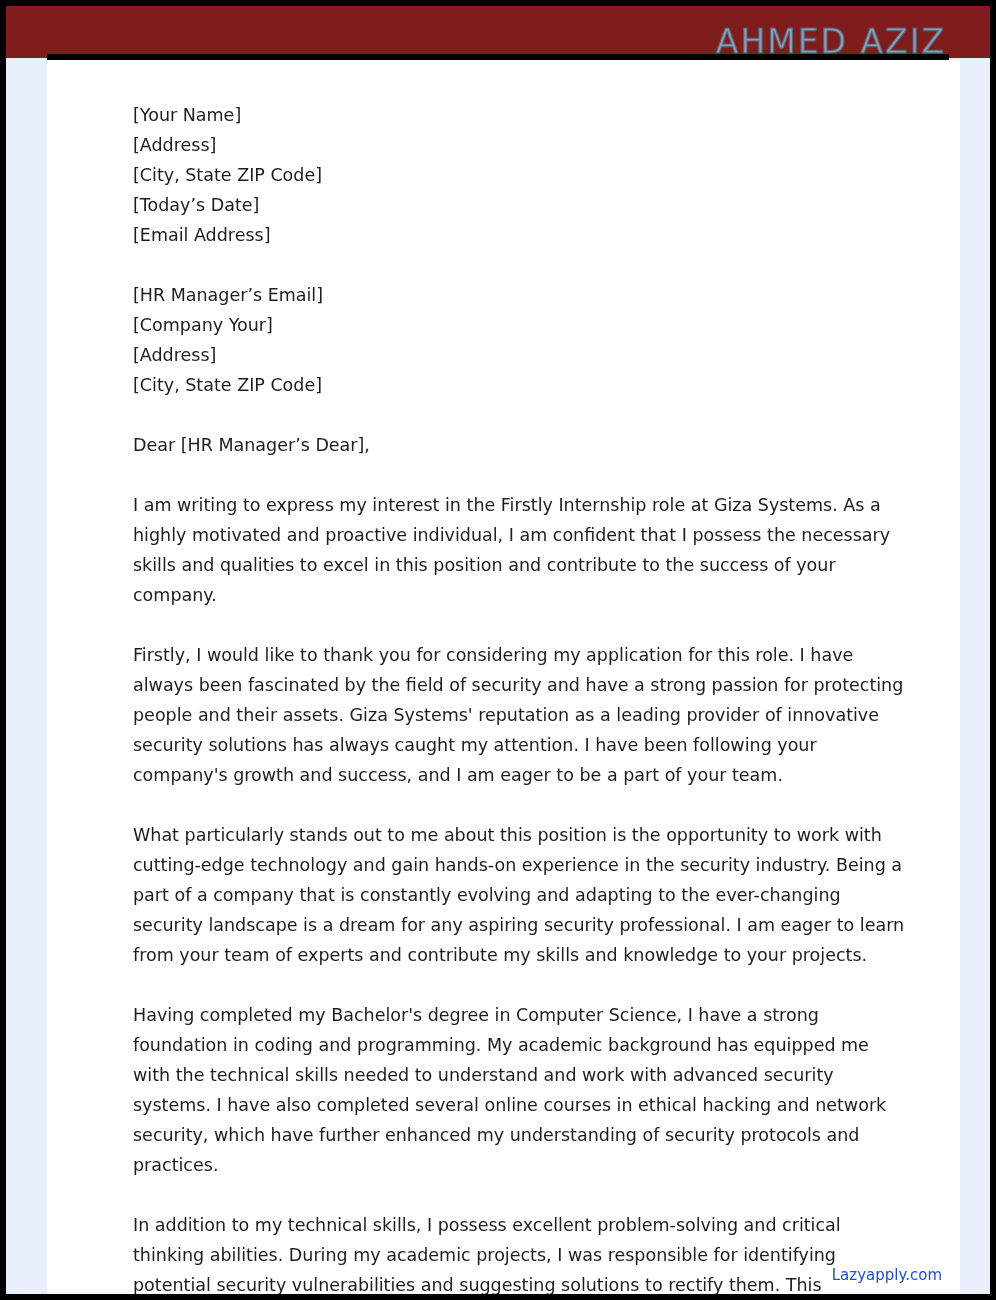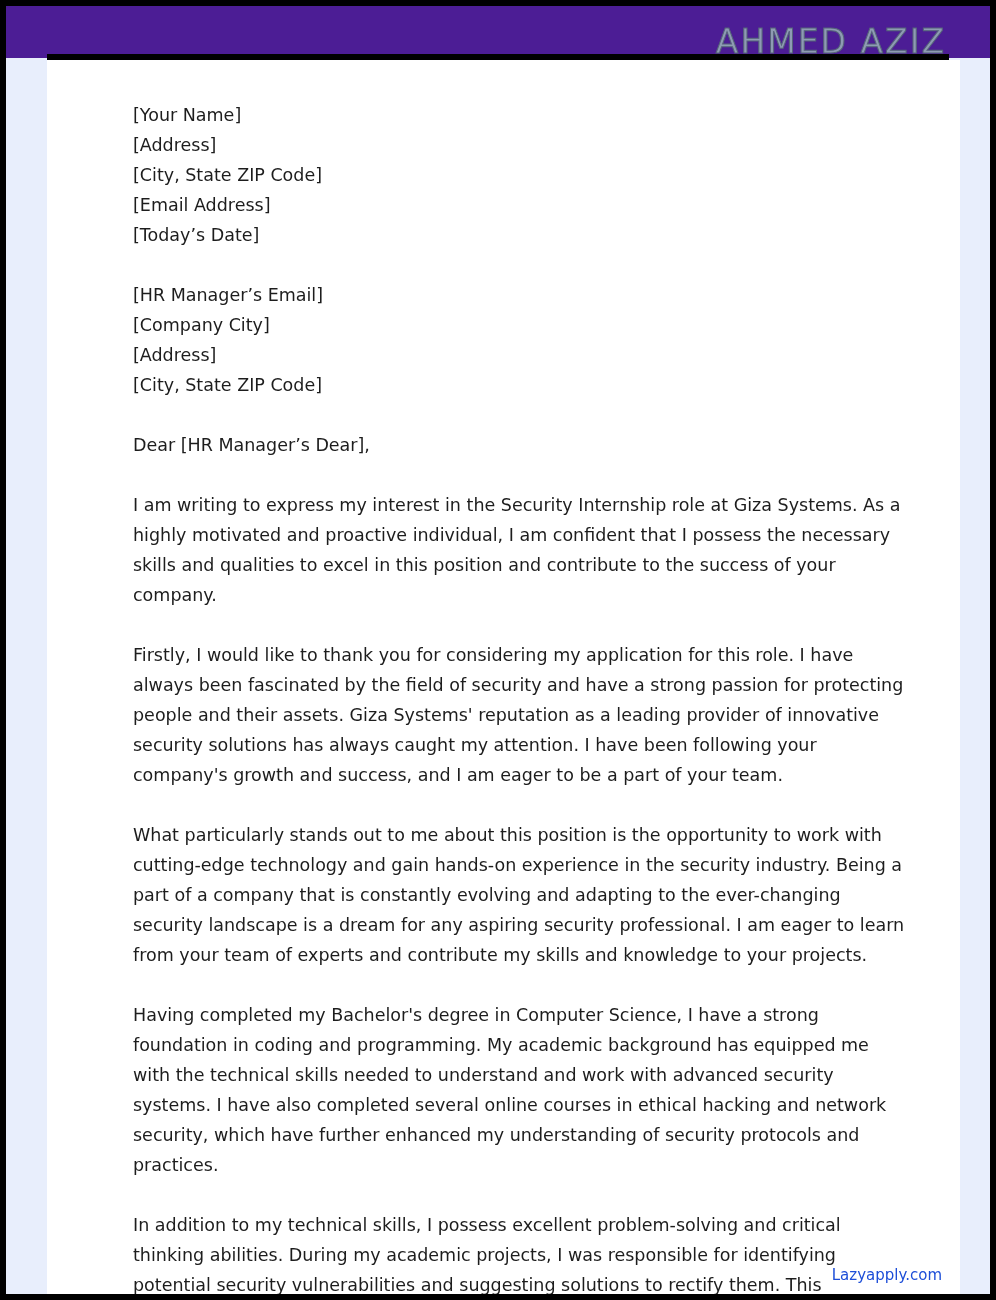--- a/index.html
+++ b/index.html
@@ -18,21 +18,21 @@
     box-sizing: border-box;
     width: 996px;
     height: 1300px;
     background: #e8eefc;
     border: 6px solid #000000;
     overflow: hidden;
   }
   .header {
     position: relative;
     height: 52px;
-    background: #4c1d95;
+    background: #7f1d1d;
   }
   .header-name {
     position: absolute;
     right: 44px;
     top: 16px;
     font-family: "DejaVu Sans", sans-serif;
     font-size: 33px;
     letter-spacing: 2px;
     font-weight: 400;
     color: #8e9bb3;
@@ -94,34 +94,34 @@
     <div class="rule"></div>
   </div>
 
   <div class="sheet">
     <div class="letter">
 
       <div class="block">
         <div class="addr-line">[Your Name]</div>
         <div class="addr-line">[Address]</div>
         <div class="addr-line">[City, State ZIP Code]</div>
+        <div class="addr-line">[Today’s Date]</div>
         <div class="addr-line">[Email Address]</div>
-        <div class="addr-line">[Today’s Date]</div>
       </div>
 
       <div class="block">
         <div class="addr-line">[HR Manager’s Email]</div>
-        <div class="addr-line">[Company City]</div>
+        <div class="addr-line">[Company Your]</div>
         <div class="addr-line">[Address]</div>
         <div class="addr-line">[City, State ZIP Code]</div>
       </div>
 
       <div class="para">Dear [HR Manager’s Dear],</div>
 
-      <div class="para">I am writing to express my interest in the Security Internship role at Giza Systems. As a highly motivated and proactive individual, I am confident that I possess the necessary skills and qualities to excel in this position and contribute to the success of your company.</div>
+      <div class="para">I am writing to express my interest in the Firstly Internship role at Giza Systems. As a highly motivated and proactive individual, I am confident that I possess the necessary skills and qualities to excel in this position and contribute to the success of your company.</div>
       <div class="para">Firstly, I would like to thank you for considering my application for this role. I have always been fascinated by the field of security and have a strong passion for protecting people and their assets. Giza Systems' reputation as a leading provider of innovative security solutions has always caught my attention. I have been following your company's growth and success, and I am eager to be a part of your team.</div>
       <div class="para">What particularly stands out to me about this position is the opportunity to work with cutting-edge technology and gain hands-on experience in the security industry. Being a part of a company that is constantly evolving and adapting to the ever-changing security landscape is a dream for any aspiring security professional. I am eager to learn from your team of experts and contribute my skills and knowledge to your projects.</div>
       <div class="para">Having completed my Bachelor's degree in Computer Science, I have a strong foundation in coding and programming. My academic background has equipped me with the technical skills needed to understand and work with advanced security systems. I have also completed several online courses in ethical hacking and network security, which have further enhanced my understanding of security protocols and practices.</div>
       <div class="para">In addition to my technical skills, I possess excellent problem-solving and critical thinking abilities. During my academic projects, I was responsible for identifying potential security vulnerabilities and suggesting solutions to rectify them. This experience has honed my attention to detail and analytical skills, which are essential in the field of security.</div>
 
     </div>
 
     <div class="watermark">Lazyapply.com</div>
   </div>
 

